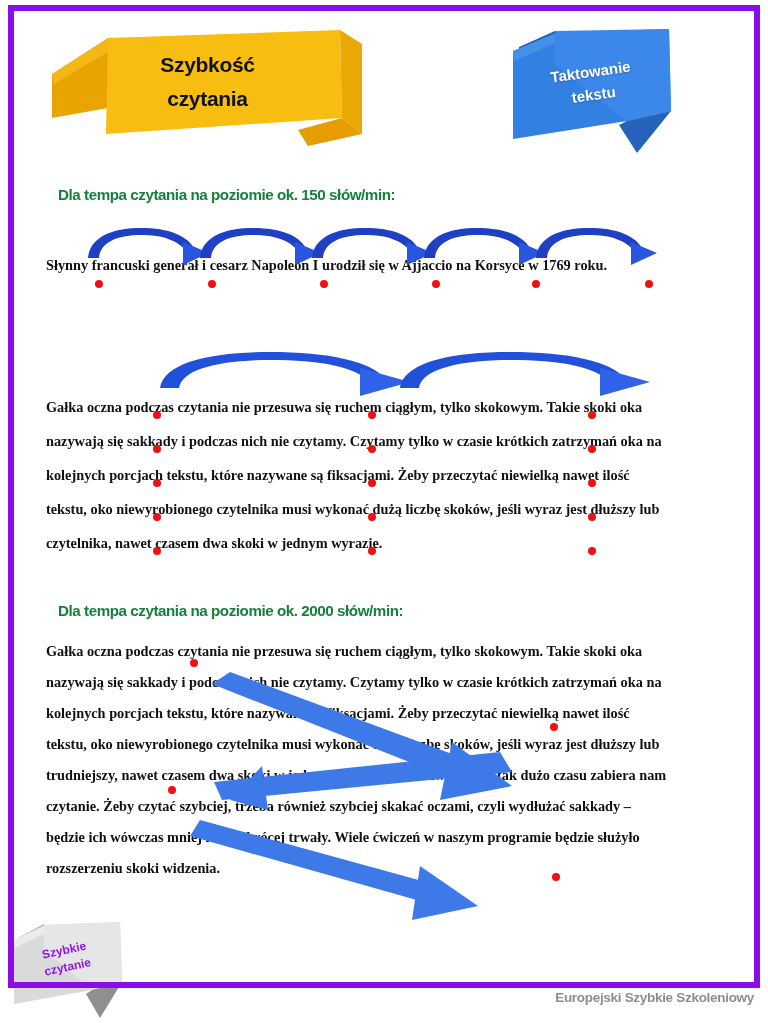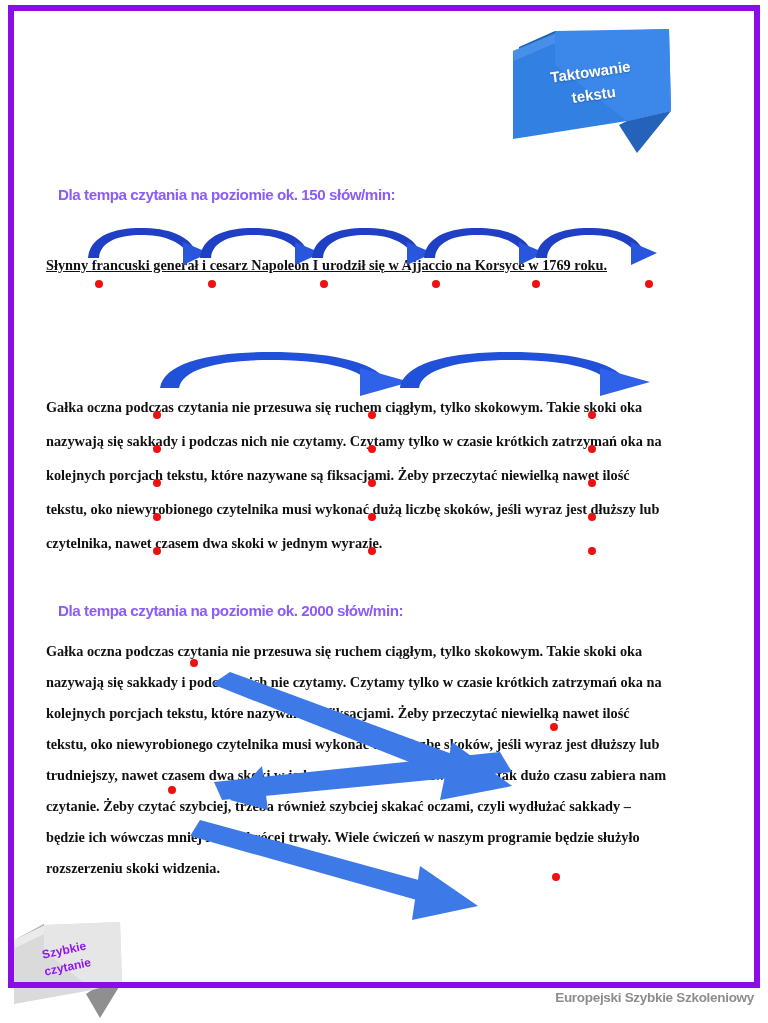--- a/index.html
+++ b/index.html
@@ -34,21 +34,21 @@
     left:8px;top:35px;width:158px;color:#ffffff;font-size:15px;line-height:23px;
     transform:rotate(-8deg);text-shadow:0 1px 2px rgba(0,0,0,.25);
   }
   #gray-badge .banner-text{
     left:6px;top:22px;width:104px;color:#8f16ec;font-size:12px;line-height:17px;
     transform:rotate(-12deg);font-weight:bold;
   }
   
   .section-heading{
     position:absolute;font-family:"Liberation Sans", sans-serif;
-    font-weight:bold;font-size:15.2px;color:#8b5cf6;letter-spacing:-0.45px;
+    font-weight:bold;font-size:15.2px;color:#15803d;letter-spacing:-0.45px;
     white-space:nowrap;
   }
   
   .body-block{
     position:absolute;font-family:"Liberation Serif", serif;
     font-size:14.3px;color:#111111;font-weight:600;
   }
   .body-line{height:34px;line-height:34px;white-space:nowrap;}
   .tight .body-line{height:31px;line-height:31px;}
   
@@ -63,37 +63,48 @@
     position:absolute;right:14px;top:990px;
     font-family:"Liberation Sans", sans-serif;font-weight:bold;
     font-size:13.5px;color:#8d8d8d;letter-spacing:-0.3px;white-space:nowrap;
   }
 </style>
 </head>
 <body>
 
 <div id="slide">
 
+  <div class="banner" id="yellow-banner">
+    <svg width="330" height="125" viewBox="0 0 330 125">
+      <polygon points="12,52 68,16 68,86 12,96" fill="#e8a400"></polygon>
+      <polygon points="68,16 300,8 302,96 66,112" fill="#f7bd10"></polygon>
+      <polygon points="300,8 322,22 322,112 302,96" fill="#eaa802"></polygon>
+      <polygon points="302,96 322,112 268,124 258,108" fill="#e59d00"></polygon>
+      <polygon points="12,52 68,16 68,30 14,62" fill="#fbc92a" opacity=".55"></polygon>
+    </svg>
+    <div class="banner-text">Szybkość
+czytania</div>
+  </div>
 
   <div class="banner" id="blue-banner">
     <svg width="175" height="130" viewBox="0 0 175 130">
       <polygon points="14,22 50,6 50,40 14,44" fill="#1d5fb5"></polygon>
       <polygon points="14,22 14,44 50,40 50,96 14,112" fill="#2f7ade" opacity="0"></polygon>
       <polygon points="8,26 52,8 164,4 166,86 122,96 8,114" fill="#3280e2"></polygon>
       <polygon points="50,6 164,4 166,86 122,96 50,40" fill="#3b88ea"></polygon>
       <polygon points="122,96 166,86 132,128 114,100" fill="#2463b9"></polygon>
       <polygon points="8,26 50,8 50,18 9,36" fill="#5aa0f2" opacity=".5"></polygon>
     </svg>
     <div class="banner-text">Taktowanie
 tekstu</div>
   </div>
 
   <div class="section-heading" style="left:58px;top:186px;">Dla tempa czytania na poziomie ok. 150 słów/min:</div>
 
-  <div class="body-block" style="left:46px;top:248px;text-decoration:underline;">
+  <div class="body-block" style="left:46px;top:248px;">
     <div class="body-line">Słynny francuski generał i cesarz Napoleon I urodził się w Ajjaccio na Korsyce w 1769 roku.</div>
   </div>
 
 
   <div class="body-block" style="left:46px;top:390px;">
     <div class="body-line">Gałka oczna podczas czytania nie przesuwa się ruchem ciągłym, tylko skokowym. Takie skoki oka</div>
     <div class="body-line">nazywają się sakkady i podczas nich nie czytamy. Czytamy tylko w czasie krótkich zatrzymań oka na</div>
     <div class="body-line">kolejnych porcjach tekstu, które nazywane są fiksacjami. Żeby przeczytać niewielką nawet ilość</div>
     <div class="body-line">tekstu, oko niewyrobionego czytelnika musi wykonać dużą liczbę skoków, jeśli wyraz jest dłuższy lub</div>
     <div class="body-line">czytelnika, nawet czasem dwa skoki w jednym wyrazie.</div>

